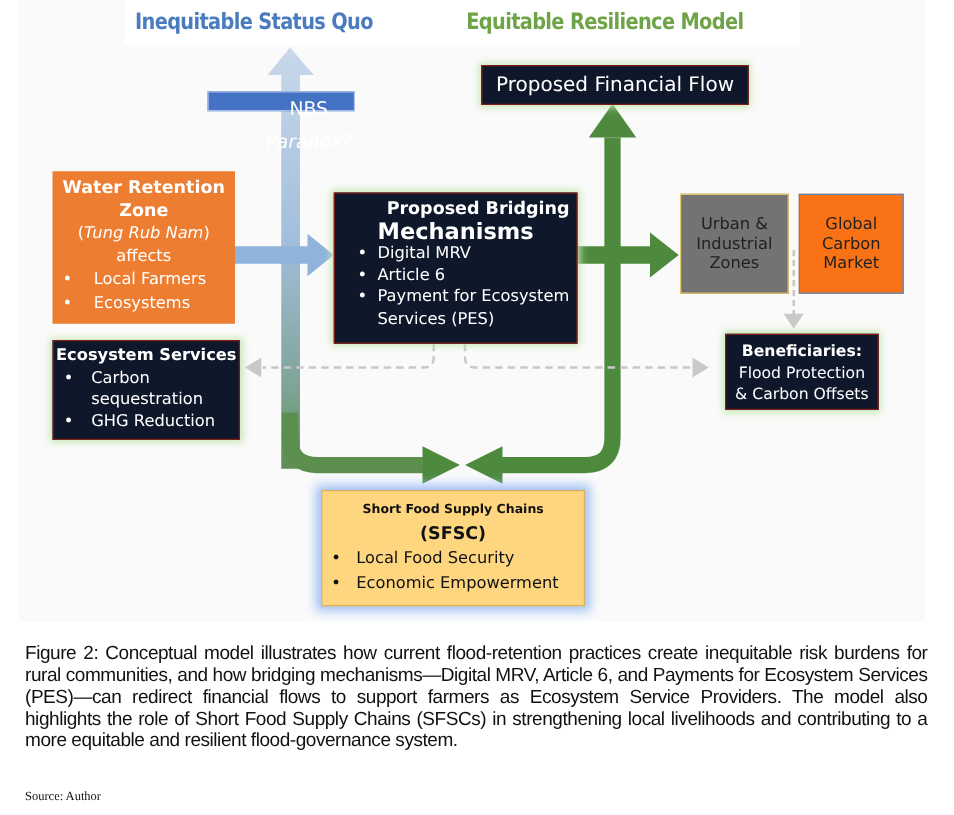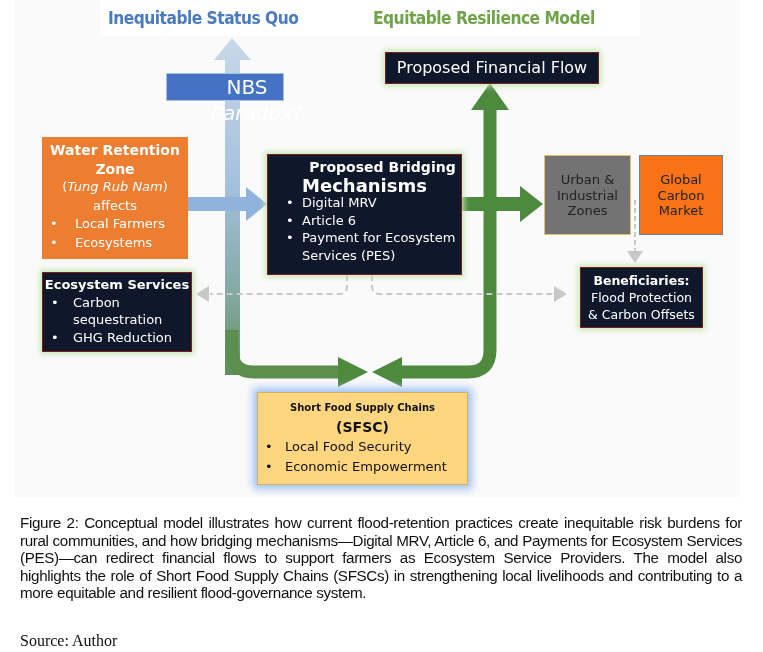--- a/index.html
+++ b/index.html
@@ -9,21 +9,21 @@
   .heading { position: absolute; top: 7px; font-family: "DejaVu Sans", sans-serif; font-weight: bold; font-size: 18px; letter-spacing: -0.6px; transform: scaleX(0.86); transform-origin: left top; white-space: nowrap; }
   .heading.left { left: 108px; color: #4a7bbf; }
   .heading.right { left: 373px; color: #6ea447; }
   .box { position: absolute; box-sizing: border-box; color: #ffffff; font-family: "DejaVu Sans", sans-serif; text-align: center; }
   .box ul { list-style: none; padding: 0; margin: 0; text-align: left; }
   .box li { position: relative; }
   .green { background: #0f172a; border: 1px solid #7f1d1d; box-shadow: 0 0 6px 2px #c5e6b2; }
   .blue-tag { background: #4472c4; border: 1px solid #a8bfe6; }
   svg { position: absolute; left: 0; top: 0; }
   .caption { position: absolute; left: 20px; top: 514px; width: 722px; font-family: "Liberation Sans", sans-serif; font-size: 15.2px; line-height: 17.6px; color: #111; text-align: justify; letter-spacing: -0.35px; }
-  .source { position: absolute; left: 20px; top: 632px; font-family: "Liberation Serif", serif; font-size: 16px; color: #111; }
+  .source { position: absolute; left: 20px; top: 632px; font-family: "Liberation Serif", serif; font-size: 10px; color: #111; }
 </style>
 </head>
 <body>
 
 <div class="canvas"></div>
 <div class="title-strip"></div>
 
 <div class="heading left">Inequitable Status Quo</div>
 <div class="heading right">Equitable Resilience Model</div>
 
@@ -53,21 +53,21 @@
   <polygon points="520,186 543,204 520,222" fill="#4e8a3e"></polygon>
 
   <path d="M347,275 L347,286 Q347,294 339,294 L210,294" stroke="#c8c8c8" stroke-width="2" stroke-dasharray="6,4" fill="none"></path>
   <polygon points="196,294 209,286 209,302" fill="#c8c8c8"></polygon>
   <path d="M372,275 L372,286 Q372,294 380,294 L555,294" stroke="#c8c8c8" stroke-width="2" stroke-dasharray="6,4" fill="none"></path>
   <polygon points="567,294 554,286 554,302" fill="#c8c8c8"></polygon>
   <path d="M635,200 L635,252" stroke="#c8c8c8" stroke-width="2" stroke-dasharray="5,3" fill="none"></path>
   <polygon points="627,251 643,251 635,263" fill="#c8c8c8"></polygon>
 </svg>
 
-<div class="box blue-tag" style="left:166px; top:73px; width:118px; height:28px; font-size:20px; line-height:26px;padding-left:44px;">
+<div class="box blue-tag" style="left:166px; top:73px; width:118px; height:16px; font-size:15px; line-height:26px;padding-left:44px;">
   <span>NBS </span><i>Paradox?</i>
 </div>
 
 <div class="box green" style="left:385px; top:52px; width:214px; height:32px; font-size:16px; line-height:30px;">
   <span>Proposed Financial Flow</span>
 </div>
 
 <div class="box" style="left:42px; top:137px; width:146px; height:122px; background:#ed7d31; font-size:13px; line-height:18.5px; padding-top:4px;">
   <div style="font-weight:bold; font-size:14px;">Water Retention</div>
   <div style="font-weight:bold; font-size:14px;">Zone</div>

